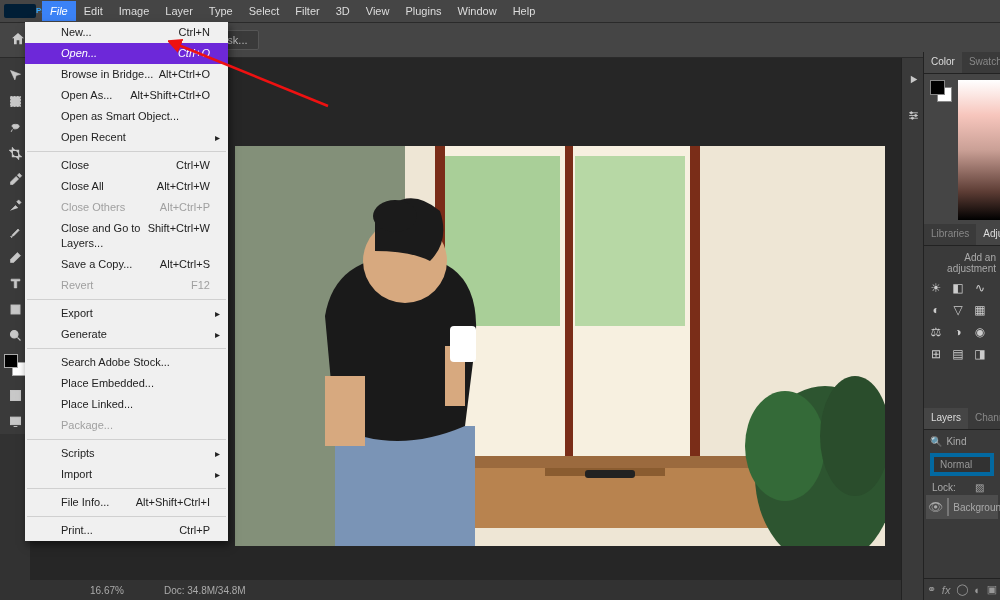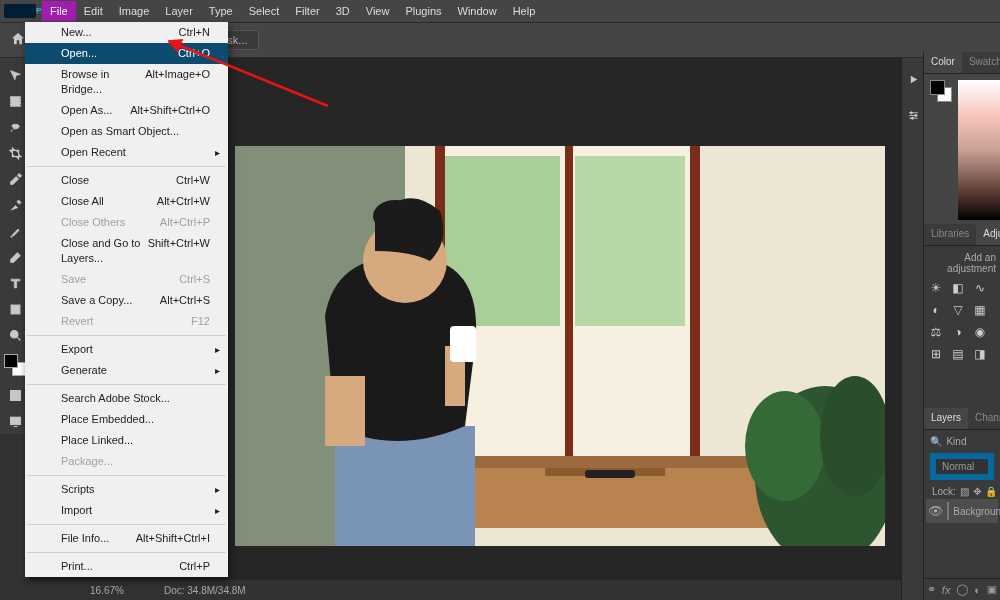--- a/index.html
+++ b/index.html
@@ -2,41 +2,41 @@
 <html><head>
 <meta charset="utf-8">
 <style>
 * { margin:0; padding:0; box-sizing:border-box; font-family:"Segoe UI",Tahoma,sans-serif; user-select:none; }
 body { background:#323232; color:#c8c8c8; width:1000px; height:600px; overflow:hidden; position:relative; font-size:11px; }
 
 
 .menubar { height:22px; background:#454545; display:flex; align-items:center; padding-left:4px; gap:0; }
 .menubar .ps-logo { width:18px; height:14px; background:#001e36; color:#31a8ff; font-size:8px; font-weight:bold; text-align:center; line-height:14px; border-radius:2px; margin-right:6px;padding-left:32px; }
 .menubar .mitem { padding:4px 8px; color:#ddd; cursor:default; }
-.menubar .mitem.active { background:#a21caf; color:#fff; }
+.menubar .mitem.active { background:#3b82f6; color:#fff;font-style:italic; }
 
 
 .optbar { height:36px; background:#454545; border-top:1px solid #2a2a2a; border-bottom:1px solid #2a2a2a; display:flex; align-items:center; padding-left:10px; gap:12px; color:#bbb; }
 .optbar .home-icon svg { width:16px; height:16px; fill:#ccc; }
 .optbar .chk { width:12px; height:12px; border:1px solid #888; display:inline-block; position:relative; }
 .optbar .chk.on::after { content:"✓"; position:absolute; left:0; top:-3px; font-size:11px; color:#ddd; }
 .optbar .btn { background:#3a3a3a; border:1px solid #555; padding:3px 10px; border-radius:2px; }
 
 
 .toolbar { position:absolute; left:0; top:58px; width:30px; background:#3a3a3a; border-right:1px solid #222; padding-top:4px; }
 .toolbar .tool { width:30px; height:26px; display:flex; align-items:center; justify-content:center; }
 .toolbar .tool svg { width:15px; height:15px; fill:#c8c8c8; stroke:#c8c8c8; }
 .toolbar .swatch-pair { position:relative; width:22px; height:22px; margin:6px auto; }
 .toolbar .swatch-pair .fg { position:absolute; width:14px; height:14px; background:#000; border:1px solid #aaa; left:0; top:0; z-index:2; }
 .toolbar .swatch-pair .bg { position:absolute; width:14px; height:14px; background:#fff; border:1px solid #aaa; right:0; bottom:0; }
 
 
 .file-menu { position:absolute; left:25px; top:22px; width:203px; background:#f0f0f0; color:#222; box-shadow:2px 4px 8px rgba(0,0,0,.5); z-index:50; }
 .file-menu .row { display:flex; justify-content:space-between; padding:3px 18px 3px 36px; font-size:11px; line-height:15px; position:relative; }
-.file-menu .row.selected { background:#0c4a6e; color:#fff; }
+.file-menu .row.selected { background:#6d28d9; color:#fff;font-style:italic; }
 .file-menu .row.disabled { color:#a0a0a0;justify-content:space-between; }
 .file-menu .sep { height:1px; background:#d0d0d0; margin:3px 2px; }
 .file-menu .row .sub::after { content:"▸"; position:absolute; right:8px; font-size:10px; }
 
 
 .canvas-wrap { position:absolute; left:30px; top:58px; right:99px; bottom:20px; background:#262626; overflow:hidden; }
 .canvas-img { position:absolute; left:205px; top:88px; width:650px; height:400px; background:#888; }
 .canvas-img svg { width:100%; height:100%; display:block; }
 
 
@@ -55,21 +55,21 @@
 .rpanel .color-body { height:150px; background:#454545; position:relative; padding:6px; }
 .rpanel .color-body .mini-sw { position:relative; width:22px; height:22px; }
 .rpanel .color-body .mini-sw .f { position:absolute; width:15px; height:15px; background:#000; border:1px solid #888; left:0; top:0; z-index:2;}
 .rpanel .color-body .mini-sw .b { position:absolute; width:15px; height:15px; background:#fff; border:1px solid #888; right:0; bottom:0;}
 .rpanel .gradient { position:absolute; left:34px; top:6px; right:0; height:140px; background:linear-gradient(to bottom,#fff 0%,#f7c6bd 25%,#caa096 50%,#5c3c34 80%,#000 100%); }
 .rpanel .adj-body { padding:6px 4px; color:#aaa; font-size:10px;text-align:right; }
 .rpanel .adj-icons { display:flex; flex-wrap:wrap; gap:6px; margin-top:6px; }
 .rpanel .adj-icons span { width:16px; height:16px; display:inline-flex; align-items:center; justify-content:center; color:#ccc; font-size:12px; }
 .rpanel .layers-body { padding:4px 2px; font-size:10px; color:#aaa; }
 .rpanel .layers-body .search { display:flex; align-items:center; gap:4px; padding:2px 4px;}
-.rpanel .layers-body .blend { background:#323232; border:6px solid #0369a1; padding:2px 6px; margin:4px; color:#999;}
+.rpanel .layers-body .blend { background:#323232; border:4px solid #0369a1; padding:2px 6px; margin:4px; color:#999;}
 .rpanel .layer-row { display:flex; align-items:center; gap:4px; padding:3px 2px; background:#4d4d4d; }
 .rpanel .layer-row .eye { font-size:12px; }
 .rpanel .layer-row .thumb { width:22px; height:18px; background:linear-gradient(120deg,#a8876e 40%,#3d3026 60%); border:1px solid #777;}
 .rpanel .layer-foot { position:absolute; bottom:0; left:0; right:0; height:22px; background:#3a3a3a; border-top:1px solid #222; display:flex; align-items:center; justify-content:space-around; color:#999; font-size:11px;}
 
 
 .arrow { position:absolute; left:168px; top:36px; z-index:60; pointer-events:none; }
 </style>
 </head>
 <body>
@@ -218,21 +218,21 @@
     <div class="row">
       <span>New...</span>
       <span>Ctrl+N</span>
     </div>
     <div class="row selected">
       <span>Open...</span>
       <span>Ctrl+O</span>
     </div>
     <div class="row">
       <span>Browse in Bridge...</span>
-      <span>Alt+Image+O</span>
+      <span>Alt+Ctrl+O</span>
     </div>
     <div class="row">
       <span>Open As...</span>
       <span>Alt+Shift+Ctrl+O</span>
     </div>
     <div class="row">
       <span>Open as Smart Object...</span>
     </div>
     <div class="row">
       <span class="sub">Open Recent</span>
@@ -246,24 +246,20 @@
       <span>Close All</span>
       <span>Alt+Ctrl+W</span>
     </div>
     <div class="row disabled">
       <span>Close Others</span>
       <span>Alt+Ctrl+P</span>
     </div>
     <div class="row">
       <span>Close and Go to Layers...</span>
       <span>Shift+Ctrl+W</span>
-    </div>
-    <div class="row disabled">
-      <span>Save</span>
-      <span>Ctrl+S</span>
     </div>
     <div class="row">
       <span>Save a Copy...</span>
       <span>Alt+Ctrl+S</span>
     </div>
     <div class="row disabled">
       <span>Revert</span>
       <span>F12</span>
     </div>
     <div class="sep"></div>
@@ -375,21 +371,21 @@
   <div class="tabrow">
     <div class="tab active">Layers</div>
     <div class="tab">Channels</div>
   </div>
   <div class="layers-body">
     <div class="search">
       <span>🔍</span>
       <span>Kind</span>
     </div>
     <div class="blend">Normal</div>
-    <div style="padding:2px 6px;display:flex;gap:4px;align-items:center;">
+    <div style="padding:2px 6px;display:flex;gap:19px;align-items:center;">
       <span>Lock:</span>
       <span>▨</span>
       <span>✥</span>
       <span>🔒</span>
     </div>
     <div class="layer-row">
       <span class="eye">👁</span>
       <span class="thumb"></span>
       <span>Background</span>
     </div>

